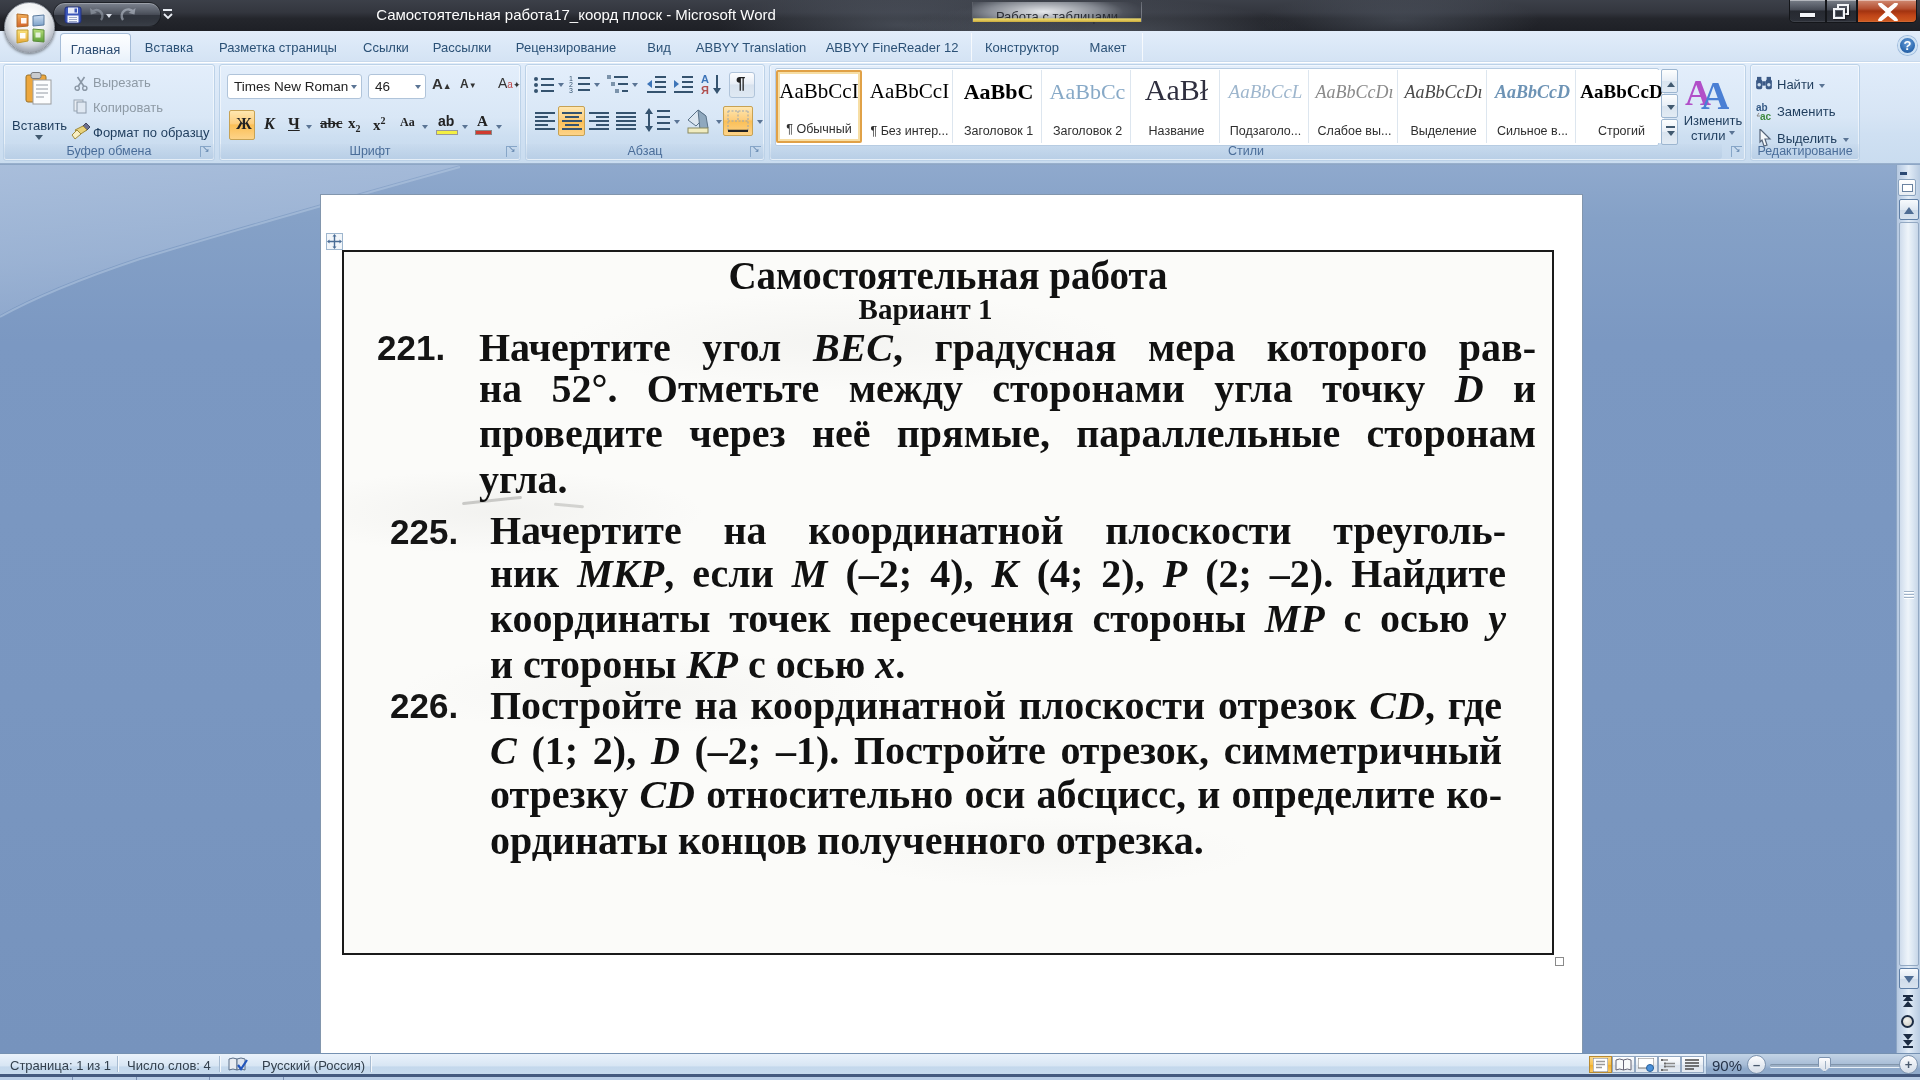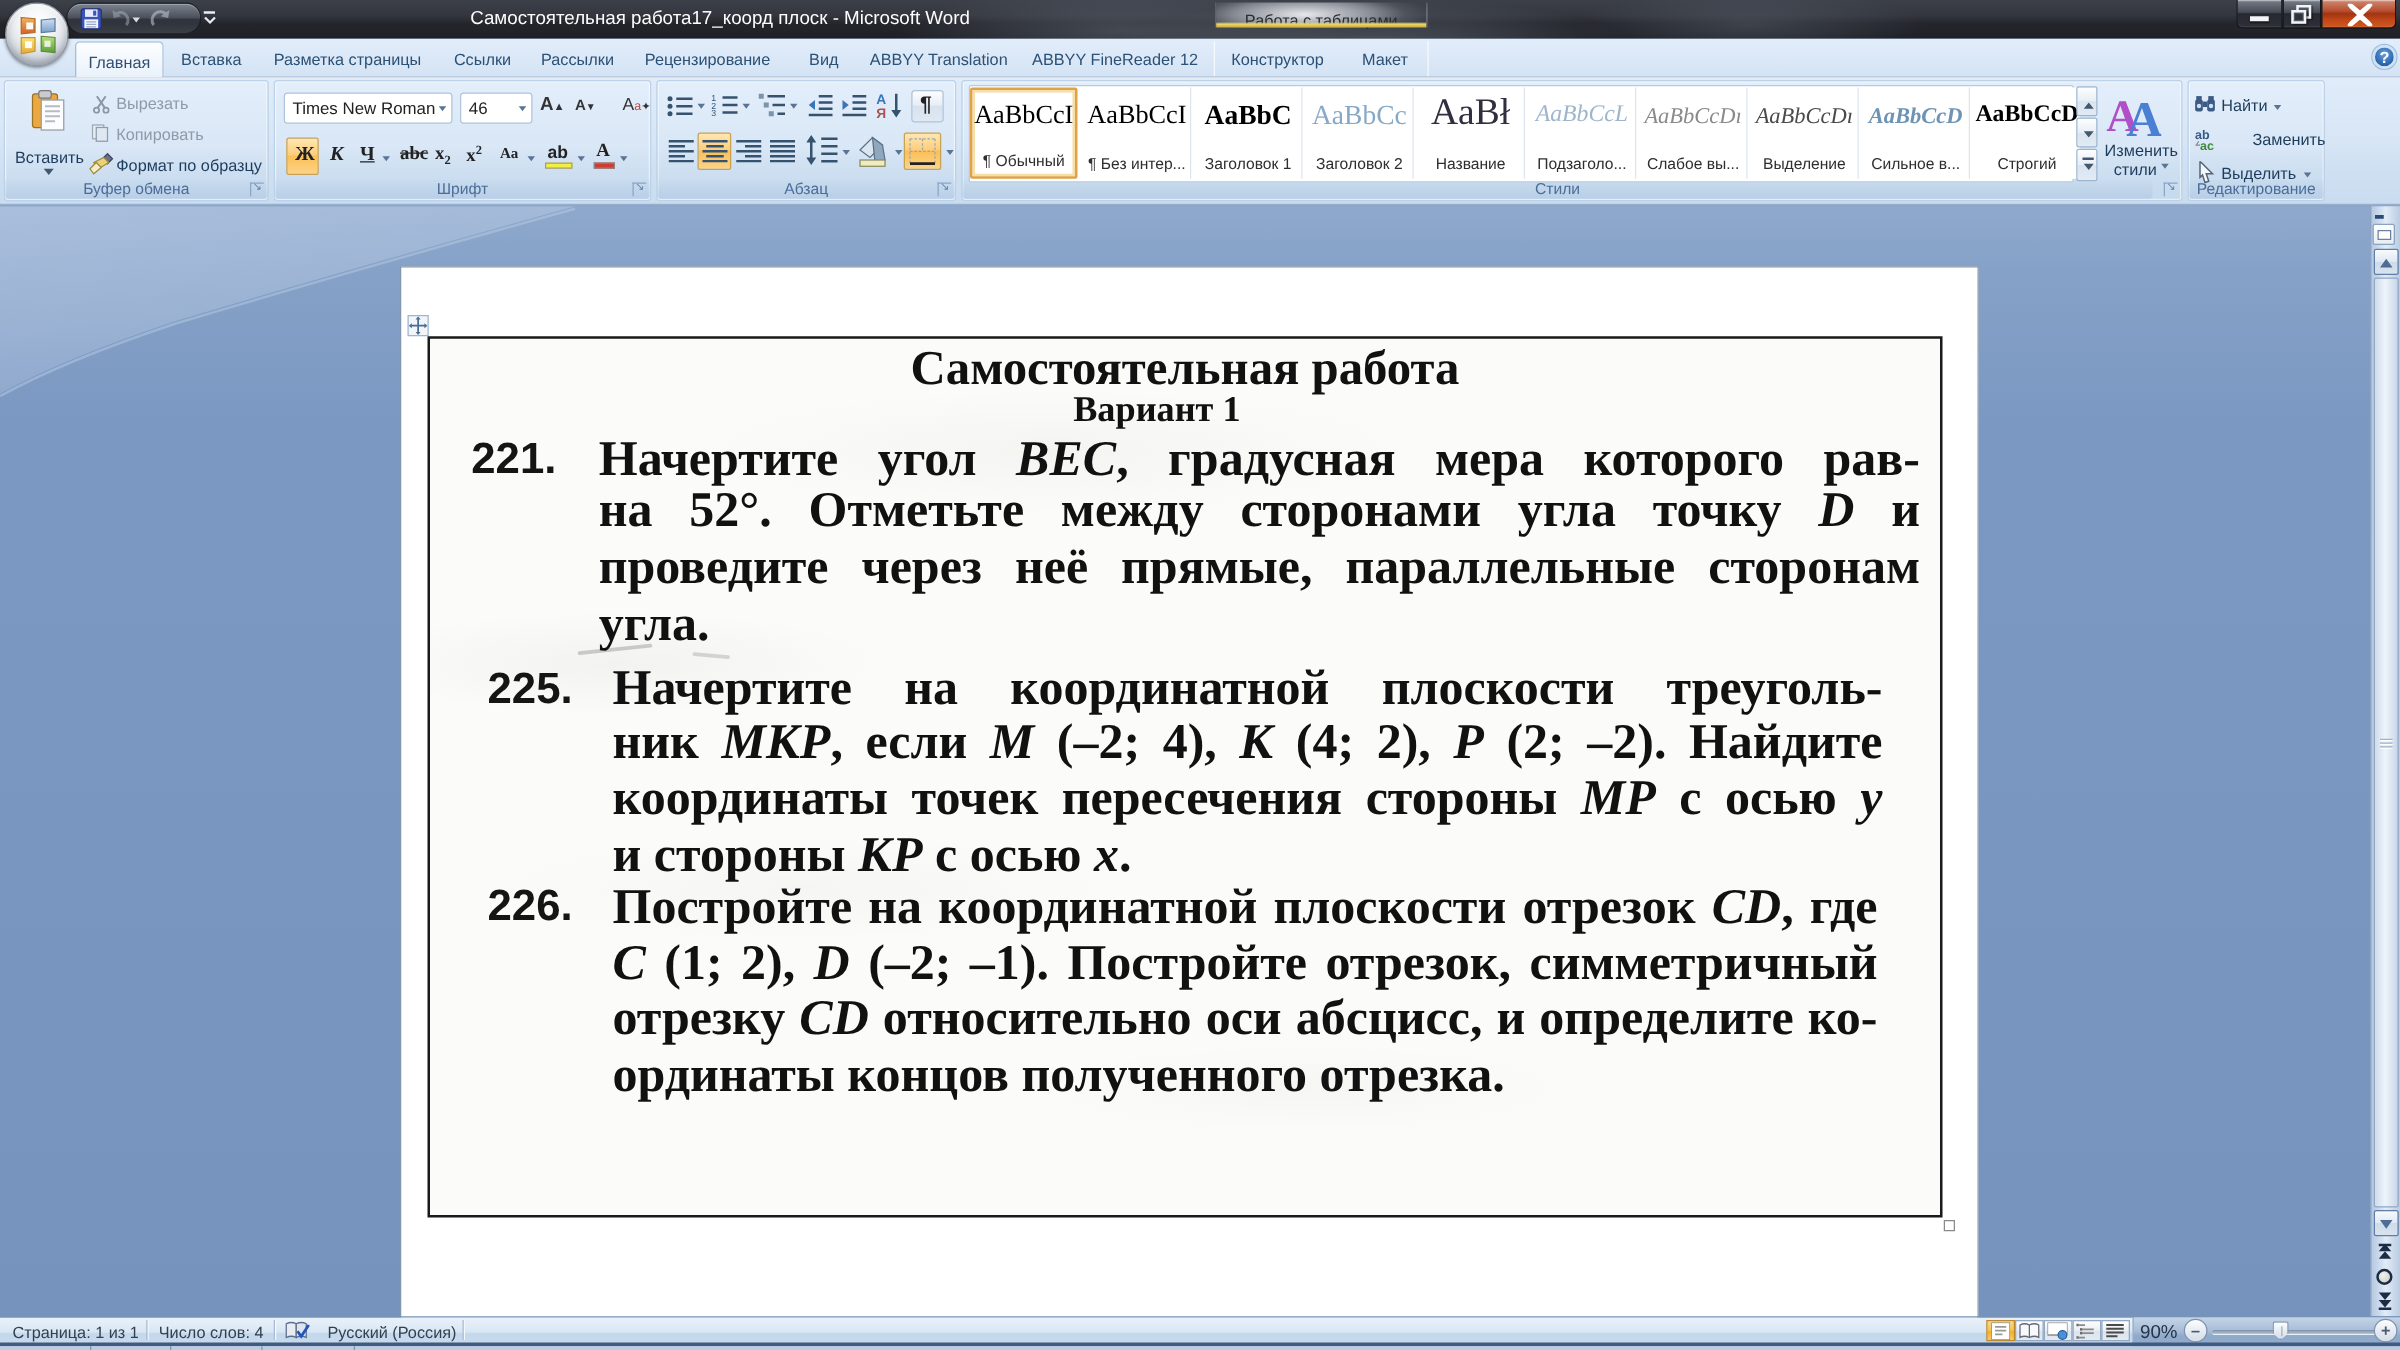--- a/index.html
+++ b/index.html
@@ -57,21 +57,21 @@
 .dlauncher:after { content:"\2198"; position:absolute; left:1px; top:-3px; font-size:9px; color:#5e82ab; }
 .btnface { background:linear-gradient(#fdfdfe,#e8eef6 45%,#d8e2ee 50%,#dfe9f3); border:1px solid #b0c4da; border-radius:3px; }
 .orange { background:linear-gradient(#ffe7b0,#fdce7e 45%,#fbbf56 50%,#fdd388); border:1px solid #c7a254; border-radius:2px; }
 .riblabel { position:absolute; font-size:13px; color:#1e3c5c; }
 .gray { color:#8e9aa5; }
 
 
 #docarea { position:absolute; left:0; top:165px; width:1920px; height:888px;
   background:linear-gradient(#8fa9cd 0%, #85a1c7 6%, #7b98c2 20%, #7996c0 60%, #7693bd 100%); }
 #swoosh { position:absolute; left:0; top:0; width:900px; height:500px; }
-#page { position:absolute; left:320px; top:29px; width:1263px; height:859px; background:#fff; border:1px solid #8296ad; border-bottom:none;margin-top:19px; }
+#page { position:absolute; left:320px; top:29px; width:1263px; height:859px; background:#fff; border:1px solid #8296ad; border-bottom:none; }
 #tablehandle { position:absolute; left:5px; top:38px; width:17px; height:17px; border:1px solid #9eb6ce; background:#f2f6fa; }
 #tbl { position:absolute; left:21px; top:55px; width:1212px; height:705px; border:2px solid #1a1a1a; background:#fbfbf9; }
 
 .scan { font-family:"Liberation Serif", serif; font-weight:bold; color:#111; }
 .num { font-family:"Liberation Sans", sans-serif; font-weight:bold; position:absolute; font-size:35px; color:#151515;}
 .jl { position:absolute; text-align:justify; text-align-last:justify; white-space:nowrap; font-size:40px; line-height:44.6px; }
 .num { line-height:44.6px; }
 .jl.last { text-align-last:left; }
 
 
@@ -434,21 +434,21 @@
           <circle cx="3.5" cy="10" r="2" fill="#cfe0f0"></circle>
           <circle cx="14.5" cy="10" r="2" fill="#cfe0f0"></circle>
         </svg>
       <div class="riblabel" style="left:26px;top:12px;">Найти</div>
       <span class="abs dn" style="left:68px;top:19px;"></span>
       <svg class="abs" style="left:5px;top:37px;" width="20" height="18" viewBox="0 0 20 18">
           <text x="0" y="9" font-size="10" font-weight="bold" fill="#355a86">ab</text>
           <text x="4" y="18" font-size="10" font-weight="bold" fill="#3f8a3f">ac</text>
           <path d="M3 11 l-2 3 l3 0" fill="none" stroke="#888" stroke-width="1"></path>
         </svg>
-      <div class="riblabel" style="left:26px;top:39px;margin-left:25px;">Заменить</div>
+      <div class="riblabel" style="left:26px;top:39px;">Заменить</div>
       <svg class="abs" style="left:7px;top:64px;" width="14" height="18" viewBox="0 0 14 18">
           <path d="M2 0 L12 10 L7 10 L9 16 L6 17 L4 11 L2 13 Z" fill="#f5f8fb" stroke="#56657a" stroke-width="1.2"></path>
         </svg>
       <div class="riblabel" style="left:26px;top:66px;">Выделить</div>
       <span class="abs dn" style="left:92px;top:73px;"></span>
     </div>
   </div>
 
   <div id="docarea">
     <div id="swoosh">

